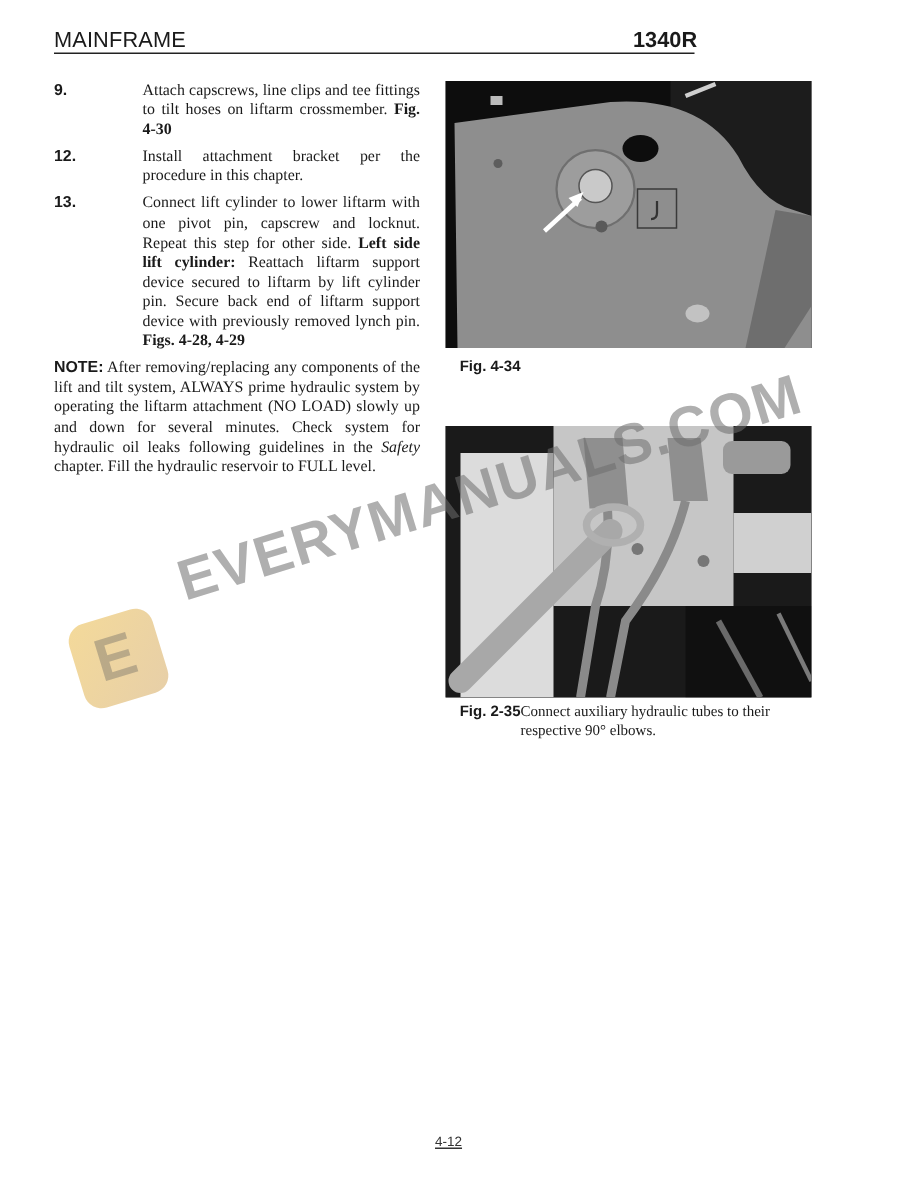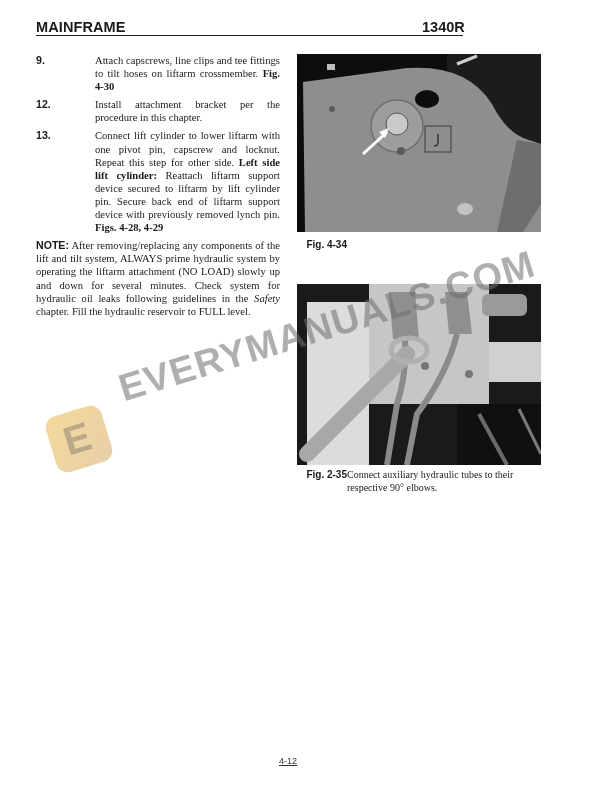--- a/index.html
+++ b/index.html
@@ -1,38 +1,38 @@
 <!DOCTYPE html>
 <html><head>
 <meta charset="utf-8">
 <style>
   html, body { margin: 0; padding: 0; background: #ffffff; }
   body { width: 612px; height: 792px; position: relative; overflow: hidden; font-family: "Liberation Serif", serif; color: #1a1a1a; }
-  .hdr-left { position: absolute; left: 36px; top: 19px; font-family: "Liberation Sans", sans-serif; font-weight: bold; font-size: 14.5px; letter-spacing: 0.1px; color: #1a1a1a; }
+  .hdr-left { position: absolute; left: 36px; top: 19px; font-family: "Liberation Sans", sans-serif; font-weight: normal; font-size: 14.5px; letter-spacing: 0.1px; color: #1a1a1a; }
   .hdr-right { position: absolute; left: 422px; top: 19px; font-family: "Liberation Sans", sans-serif; font-weight: bold; font-size: 14.5px; color: #1a1a1a; }
   .hdr-rule { position: absolute; left: 36px; top: 35px; width: 427px; height: 1.4px; background: #222; }
 
   .col-left { position: absolute; left: 36px; top: 54px; width: 244px; font-size: 10.6px; line-height: 13.1px; }
   .step { display: flex; margin-bottom: 5px; }
   .step .num { font-family: "Liberation Sans", sans-serif; font-weight: bold; font-size: 10.6px; width: 18px; flex: none; }
   .step .txt { flex: 1; text-align: justify; margin-left: 41px; }
   .note { margin-top: 3px; text-align: justify; }
   .note .lbl { font-family: "Liberation Sans", sans-serif; font-weight: bold; }
   b.fig { font-weight: bold; }
   i { font-style: italic; }
 
   .photo { position: absolute; background: #111; overflow: hidden; }
   .photo1 { left: 297px; top: 54px; width: 244px; height: 178px; }
   .photo2 { left: 297px; top: 284px; width: 244px; height: 181px; }
   .cap { position: absolute; font-size: 10px; line-height: 12.5px; display: flex; }
   .cap .fn { font-family: "Liberation Sans", sans-serif; font-weight: bold; width: 50px; flex: none; text-align: right; }
   .cap1 { left: 297px; top: 239px; width: 250px; }
   .cap2 { left: 297px; top: 469px; width: 250px; }
 
-  .pagenum { position: absolute; left: 279px; top: 756px; font-family: "Liberation Sans", sans-serif; font-size: 9px; color: #333; text-decoration: underline; }
+  .pagenum { position: absolute; left: 290px; top: 756px; font-family: "Liberation Sans", sans-serif; font-size: 9px; color: #333; text-decoration: underline; }
 
   .wm { position: absolute; left: 48px; top: 300px; width: 480px; height: 200px; pointer-events: none; }
   .wm-text { position: absolute; left: 72px; top: 68px; transform: rotate(-17deg); transform-origin: left center; font-family: "Liberation Sans", sans-serif; font-weight: bold; font-size: 38px; letter-spacing: 1px; color: rgba(110,110,110,0.55); white-space: nowrap; }
   .wm-logo { position: absolute; left: 2px; top: 110px; width: 58px; height: 58px; border-radius: 12px; transform: rotate(-17deg); background: linear-gradient(135deg, rgba(240,205,120,0.75), rgba(215,175,110,0.6)); }
   .wm-logo span { position: absolute; left: 14px; top: 6px; font-family: "Liberation Sans", sans-serif; font-weight: bold; font-size: 40px; color: rgba(150,140,120,0.6); }
 </style>
 </head>
 <body>
 
 <div class="hdr-left">MAINFRAME</div>

